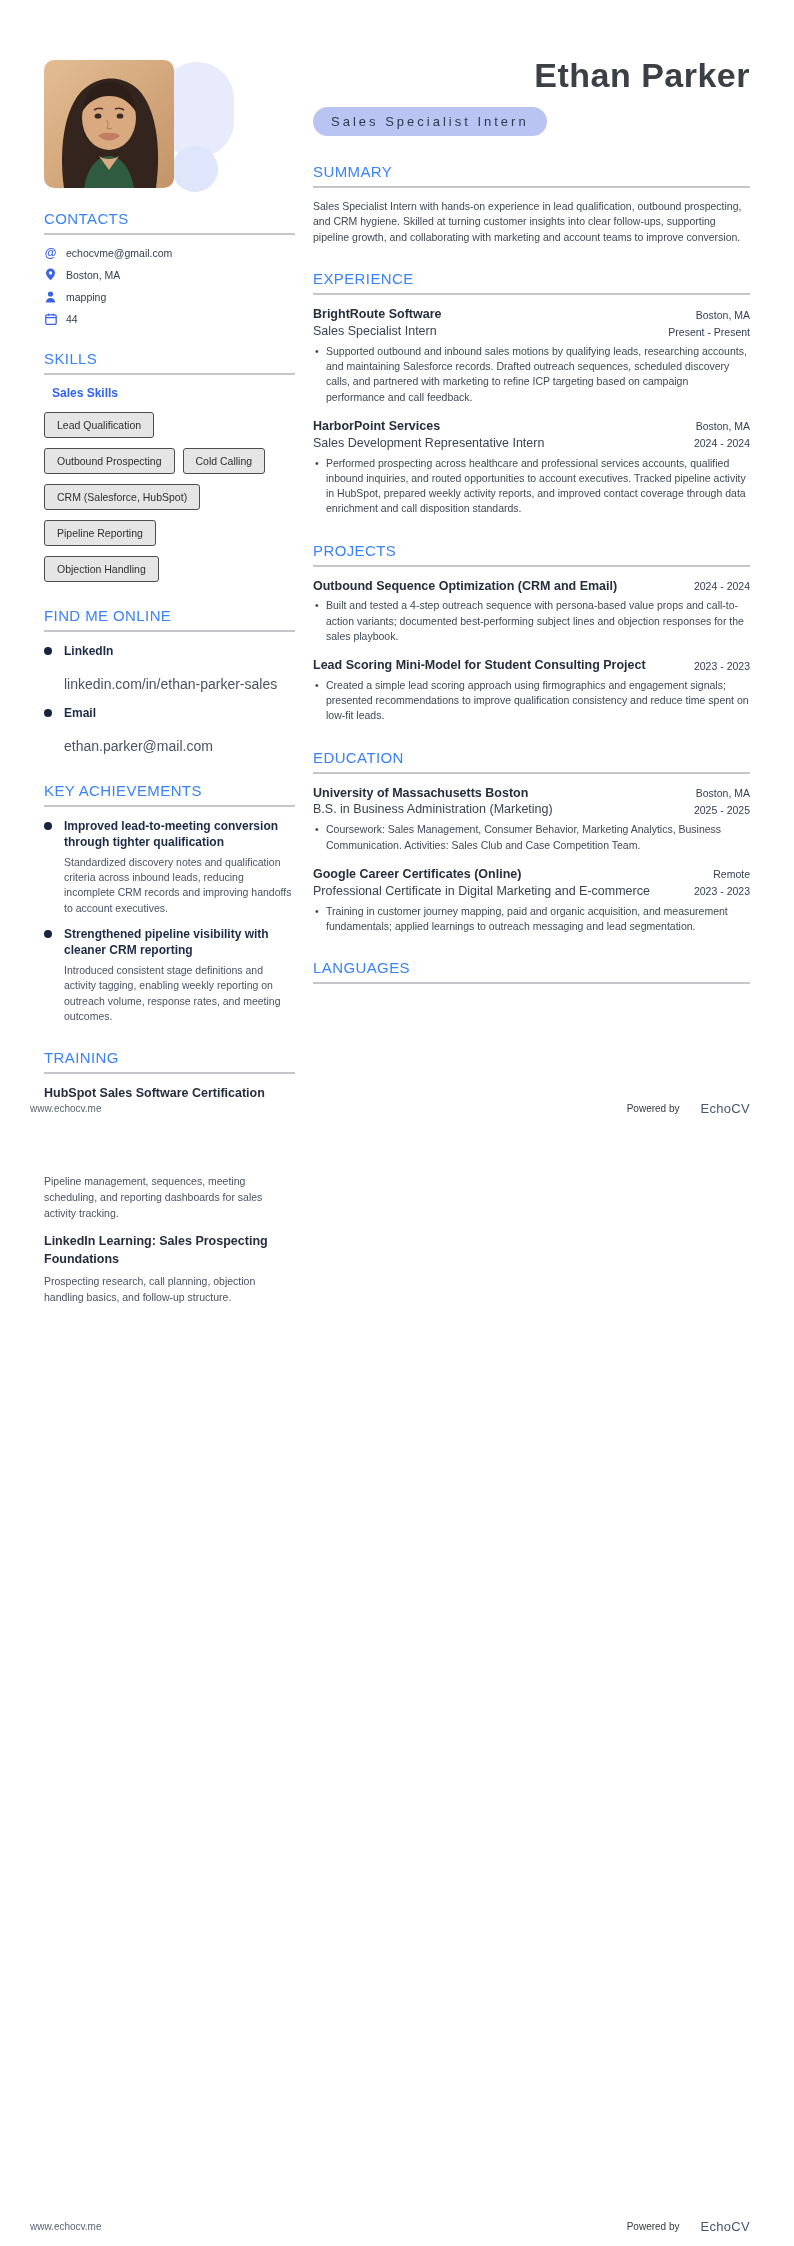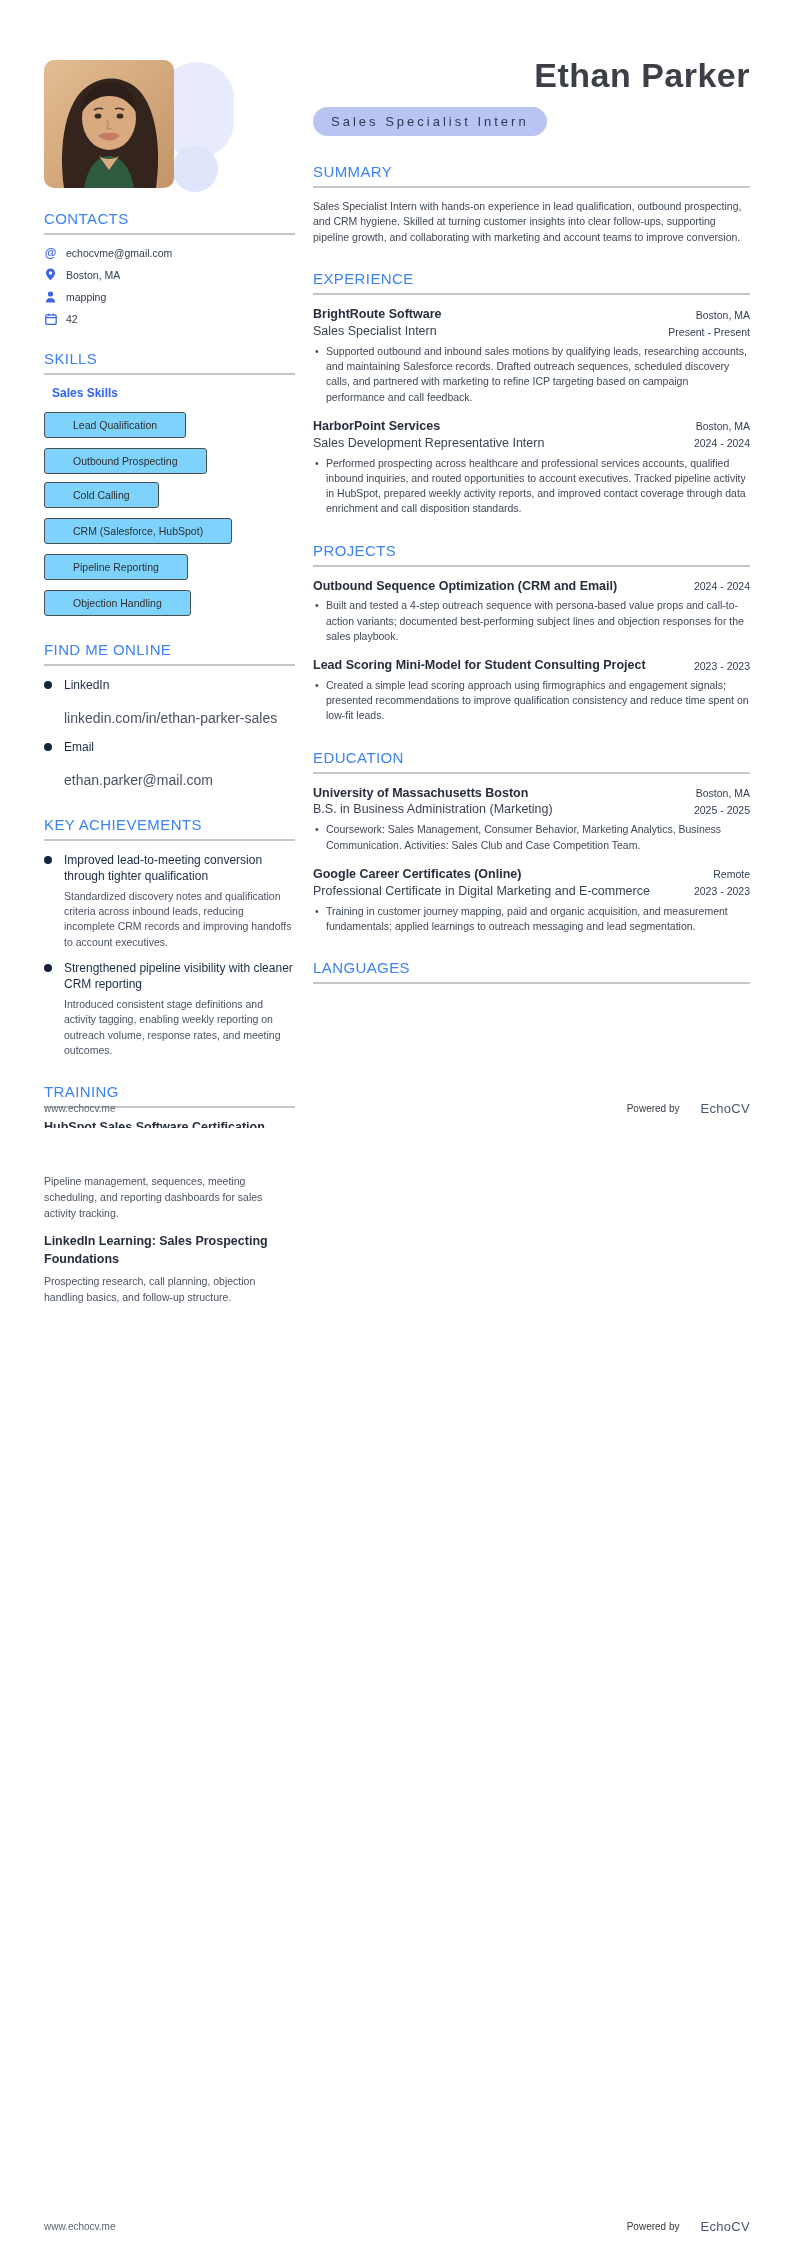--- a/index.html
+++ b/index.html
@@ -26,25 +26,25 @@
 
   
   .contact-row{display:flex;align-items:center;gap:9px;margin-bottom:9px;}
   .contact-row:last-child{margin-bottom:0;}
   .contact-ic{width:13px;height:13px;flex:0 0 13px;display:flex;align-items:center;justify-content:center;color:#3a63e8;font-size:12px;font-weight:700;}
   .contact-ic svg{display:block;}
   .contact-val{font-size:10.5px;color:#33404f;}
 
   .skill-group{font-size:12px;font-weight:700;color:#2f63f3;margin:2px 0 12px 8px;}
   .chip-row{display:flex;gap:8px;margin-bottom:10px;flex-wrap:wrap;}
-  .chip{border:1px solid #4d4d4d;border-radius:3px;padding:6px 28px;font-size:10.5px;color:#2f2f2f;background:#7dd3fc;white-space:nowrap;}
+  .chip{border:1px solid #4d4d4d;border-radius:3px;padding:6px 12px;font-size:10.5px;color:#2f2f2f;background:#e5e5e5;white-space:nowrap;}
 
   .dot-item{display:flex;gap:12px;margin-bottom:10px;}
   .dot{width:8px;height:8px;border-radius:50%;background:#16253f;flex:0 0 8px;margin-top:4px;}
-  .dot-label{font-size:12px;font-weight:400;color:#1c2b45;line-height:1.35;}
+  .dot-label{font-size:12px;font-weight:700;color:#1c2b45;line-height:1.35;}
   .dot-sub{font-size:14px;color:#4a5263;margin-top:16px;line-height:1.4;}
   .ach-desc{font-size:10.5px;color:#4a5263;margin-top:5px;line-height:1.45;}
 
   .training-title{font-size:12.5px;font-weight:700;color:#262e3d;line-height:1.4;margin:4px 0 0 0;}
   .training-desc{font-size:10.5px;color:#4a5263;line-height:1.5;margin:6px 0 12px 0;}
 
   
   .name{font-size:34px;font-weight:700;color:#3c3f45;letter-spacing:.5px;margin:0;line-height:1.05;text-align:right;}
   .badge{display:inline-block;background:#b9c4f2;color:#2e3850;font-size:13px;letter-spacing:3px;padding:7px 18px;border-radius:16px;margin-top:13px;}
   .right-head{margin-bottom:27px;}
@@ -54,21 +54,21 @@
   .entry{margin-bottom:13px;}
   .entry-row{display:flex;justify-content:space-between;align-items:center;gap:10px;}
   .entry-company{font-size:12.5px;font-weight:700;color:#262e3d;line-height:1.35;}
   .entry-role{font-size:12.5px;color:#3a4352;line-height:1.35;}
   .entry-meta{font-size:10.5px;color:#323f55;white-space:nowrap;flex:0 0 auto;}
   .bullets{margin:4px 0 0 0;padding:0;list-style:none;}
   .bullets li{font-size:10.5px;line-height:1.45;color:#3f4856;padding-left:13px;position:relative;}
   .bullets li::before{content:"•";position:absolute;left:2px;top:0;color:#3f4856;}
 
   
-  .footer{position:absolute;left:44px;right:44px;bottom:12px;display:flex;justify-content:space-between;align-items:baseline;}
+  .footer{position:absolute;left:30px;right:44px;bottom:12px;display:flex;justify-content:space-between;align-items:baseline;}
   .footer-site{font-size:10px;color:#5a6472;text-decoration:none;}
   .footer-right{display:flex;align-items:center;gap:21px;}
   .powered{font-size:10px;color:#33393f;}
   .brand{font-size:13px;color:#4a566e;letter-spacing:.3px;}
 </style>
 </head>
 <body>
 
 <div class="page page1">
   <div class="cols">
@@ -131,21 +131,21 @@
           </div>
           <div class="contact-row">
             <span class="contact-ic">
               <svg width="12" height="12" viewBox="0 0 12 12">
                   <rect x="0.8" y="1.8" width="10.4" height="9.6" rx="1.4" fill="none" stroke="#3a63e8" stroke-width="1.3"></rect>
                   <line x1="0.8" y1="4.6" x2="11.2" y2="4.6" stroke="#3a63e8" stroke-width="1.3"></line>
                   <line x1="3.6" y1="0.6" x2="3.6" y2="2.8" stroke="#3a63e8" stroke-width="1.3"></line>
                   <line x1="8.4" y1="0.6" x2="8.4" y2="2.8" stroke="#3a63e8" stroke-width="1.3"></line>
                 </svg>
             </span>
-            <span class="contact-val">42</span>
+            <span class="contact-val">44</span>
           </div>
         </div>
       </div>
 
       <div class="sec">
         <h2 class="sec-h">SKILLS</h2>
         <div class="sec-rule"></div>
         <div class="sec-body">
           <div class="skill-group">Sales Skills</div>
           <div class="chip-row">

